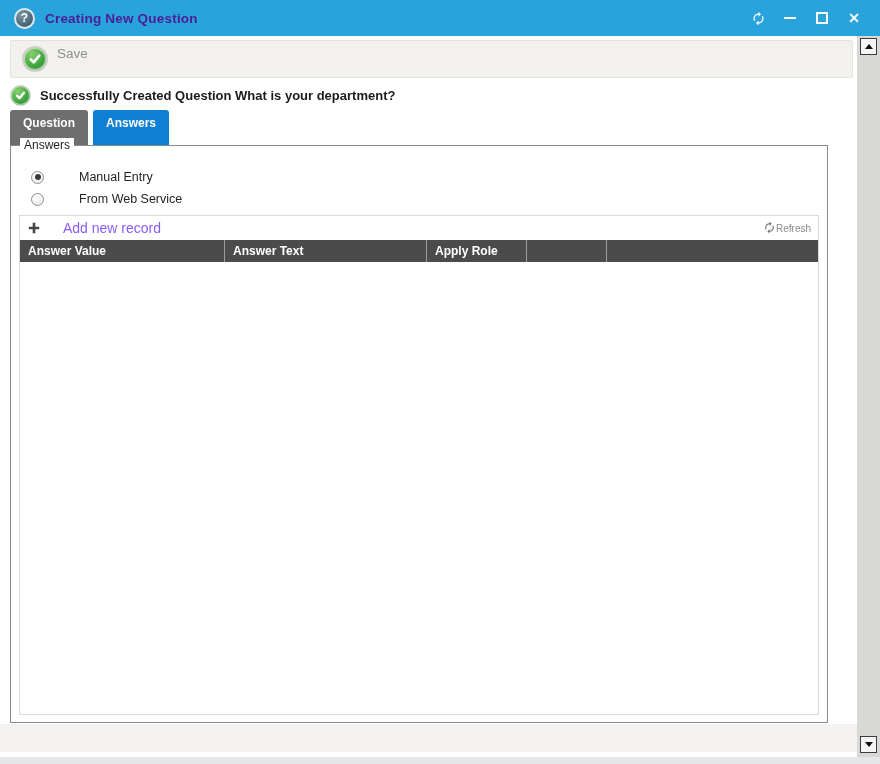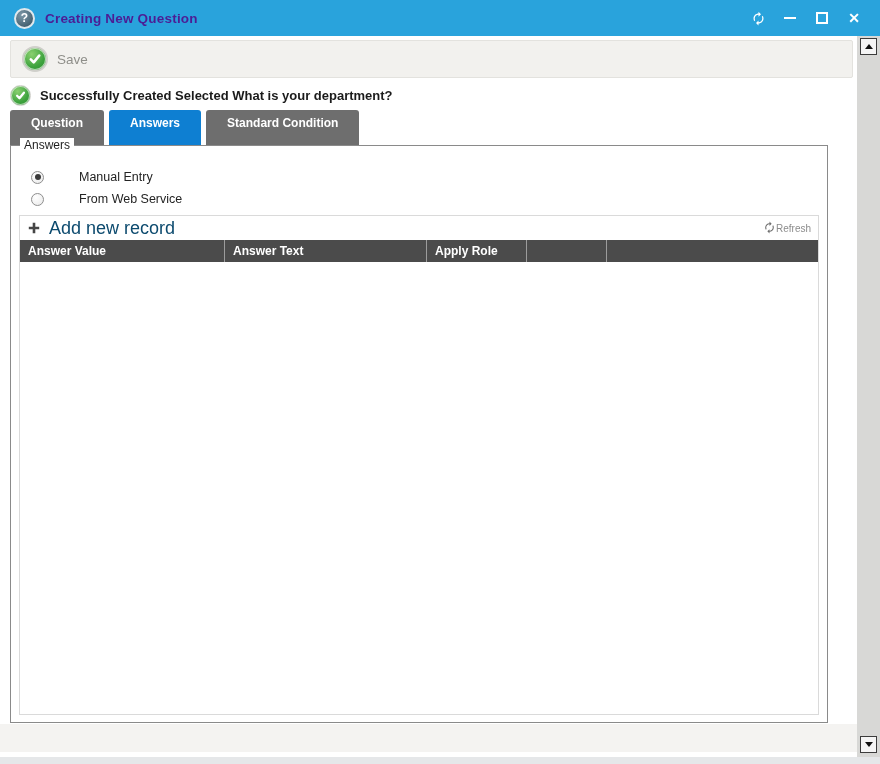--- a/index.html
+++ b/index.html
@@ -27,36 +27,36 @@
   .wc .minbar { width:12px; height:2px; background:#fff; }
   .wc .maxbox { width:12px; height:12px; border:2px solid #fff; }
   .wc.close { font-size:14px; font-weight:700; }
   
   .content { position:absolute; top:36px; left:0; width:857px; height:721px; background:#fff; }
   .cmd-toolbar {
     position:absolute; left:10px; top:4px; width:843px; height:38px;
     background:#F2F1EE; border:1px solid #E3E2DE; border-radius:2px;
     display:flex; align-items:center; padding-left:8px;
   }
-  .save-btn { display:flex; align-items:center; gap:9px; cursor:pointer; padding:3px 10px 3px 3px; }
+  .save-btn { display:flex; gap:9px; cursor:pointer; padding:3px 10px 3px 3px; }
   .circle-check {
     border-radius:50%;
     background:radial-gradient(circle at 35% 28%, #8ad06f, #3da23d 60%, #2e8f2e);
     display:flex; align-items:center; justify-content:center;
     box-shadow: inset 0 0 0 1px rgba(255,255,255,.6);
   }
   .save-icon { width:26px; height:26px; border:2px solid #cfcfca; }
   .save-label { color:#8F8F8A; font-size:13.5px; }
   .status-row { position:absolute; left:10px; top:49px; display:flex; align-items:center; gap:9px; }
   .status-icon { width:21px; height:21px; border:1px solid #cfcfca; }
   .status-text { color:#1b1b1b; font-size:13px; font-weight:700; }
   
   .tabs { position:absolute; left:10px; top:74px; display:flex; gap:5px; }
   .tab {
-    height:38px; line-height:26px; padding:0 21px; border-radius:3px;
+    height:38px; line-height:26px; padding:0 13px; border-radius:3px;
     background:#6E6E6E; color:#fff; font-size:12px; font-weight:600; cursor:pointer;
     white-space:nowrap;
   }
   .tab.active { background:#0E7FD2; }
   
   .fieldset {
     position:absolute; left:10px; top:109px; width:818px; height:578px;
     border:1px solid #8A8A8A; background:#fff;
   }
   .legend {
@@ -76,21 +76,21 @@
   .radio-label { font-size:12.5px; color:#242424;margin-left:28px; }
   
   .grid {
     position:absolute; left:8px; top:69px; width:800px; height:500px;
     border:1px solid #DADADA; background:#fff;
   }
   .grid-toolbar {
     height:24px; display:flex; align-items:center; justify-content:space-between;
     padding:0 7px 0 8px;
   }
-  .add-new { display:flex; align-items:center; gap:9px; color:#0c4a6e; font-size:18px; cursor:pointer; }
+  .add-new { display:flex; align-items:center; gap:23px; color:#8b5cf6; font-size:14px; cursor:pointer; }
   .plus-icon { display:flex; }
   .grid-refresh { display:flex; align-items:center; color:#8C8C8C; font-size:10px; cursor:pointer; }
   .grid-refresh svg { width:13px; height:13px; color:#6f6f6f; }
   .grid-header { display:flex; height:22px; background:#4B4B4B; }
   .hcell {
     color:#fff; font-size:12px; font-weight:700; line-height:22px;
     padding-left:8px; overflow:hidden; white-space:nowrap; cursor:pointer;
   }
   .hcell + .hcell { border-left:1px solid rgba(255,255,255,.45); }
   .c0 { width:202px; } .c1 { width:204px; } .c2 { width:134px; }
@@ -145,27 +145,26 @@
         <span class="save-label">Save</span>
       </div>
     </div>
 
     <div class="status-row">
       <span class="circle-check status-icon">
         <svg viewBox="0 0 16 16" width="13" height="13">
             <path d="M3.8 8.4l2.9 3 5.5-6.8" fill="none" stroke="#fff" stroke-width="2.8" stroke-linecap="round" stroke-linejoin="round"></path>
           </svg>
       </span>
-      <span class="status-text">Successfully Created Selected What is your department?</span>
+      <span class="status-text">Successfully Created Question What is your department?</span>
     </div>
 
     <div class="tabs">
       <div class="tab">Question</div>
       <div class="tab active">Answers</div>
-      <div class="tab">Standard Condition</div>
     </div>
 
     <div class="fieldset">
       <span class="legend">Answers</span>
 
       <div class="radio-row r0">
         <span class="radio selected"></span>
         <span class="radio-label">Manual Entry</span>
       </div>
       <div class="radio-row r1">

